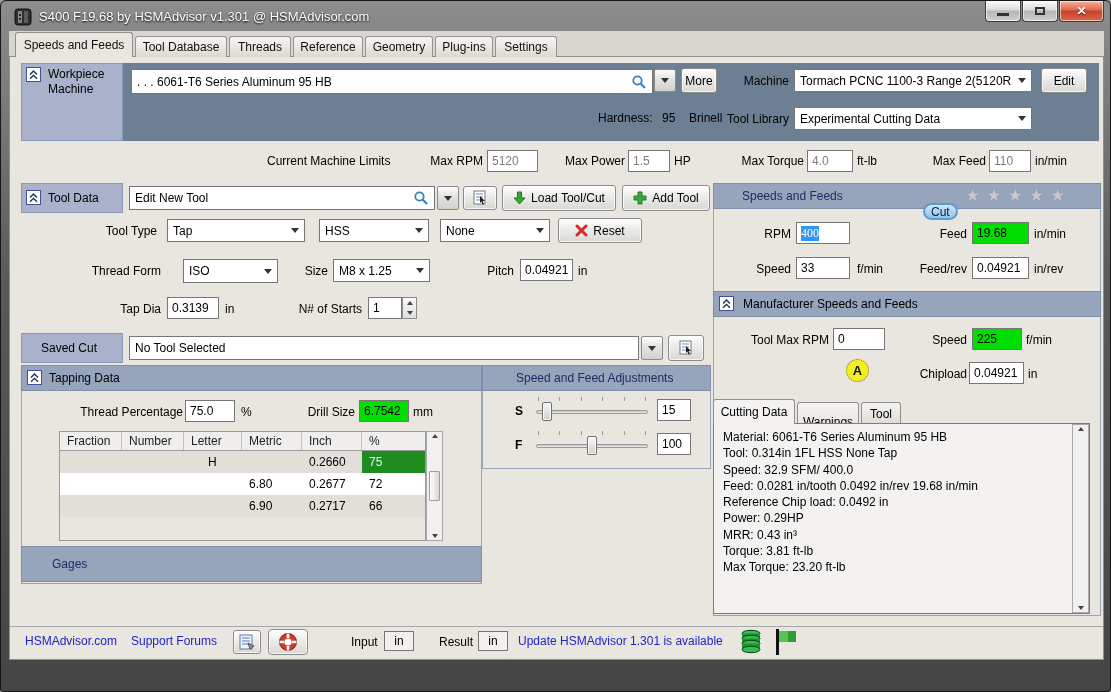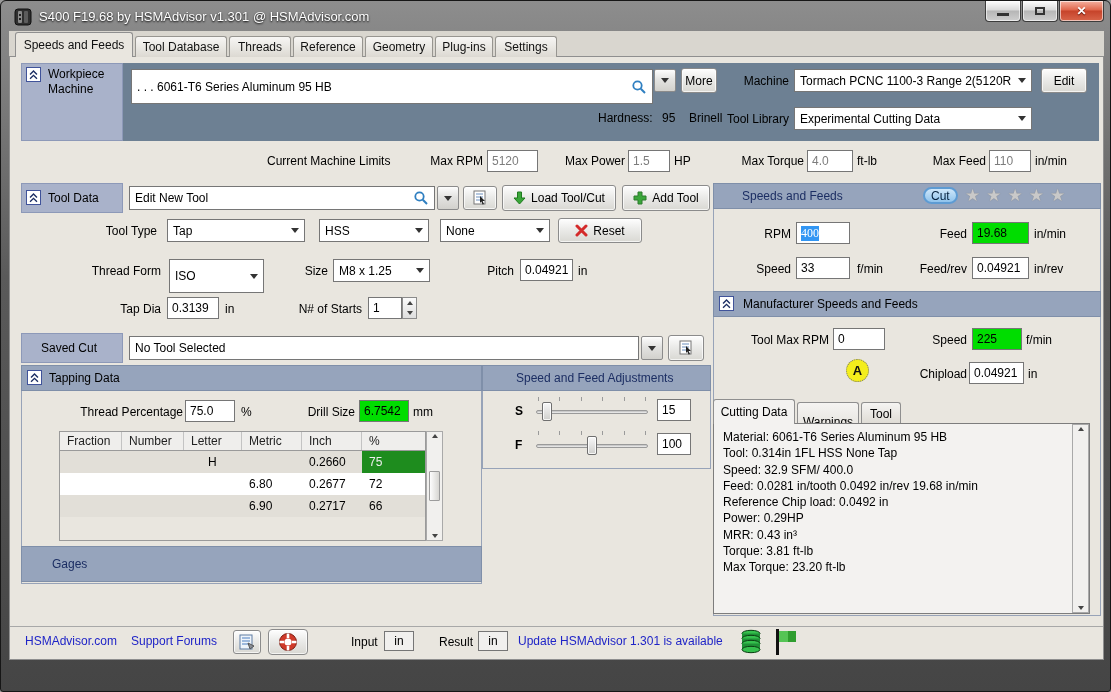--- a/index.html
+++ b/index.html
@@ -28,21 +28,21 @@
   .btn{position:absolute;background:linear-gradient(#fefefe,#ebebe9 45%,#d9d8d3);border:1px solid #8b8b8b;border-radius:3px;display:flex;align-items:center;justify-content:center;font-size:12px;color:#000;gap:5px;white-space:nowrap;box-shadow:inset 0 0 0 1px rgba(255,255,255,.7);}
   .combo{position:absolute;background:#fff;border:1px solid #767676;display:flex;align-items:center;font-size:12px;padding:0 5px;white-space:nowrap;overflow:hidden;}
   .tri-dn{width:0;height:0;border-left:4px solid transparent;border-right:4px solid transparent;border-top:5px solid #333;}
   .tri-up-s{width:0;height:0;border-left:3px solid transparent;border-right:3px solid transparent;border-bottom:4px solid #444;}
   .tri-dn-s{width:0;height:0;border-left:3px solid transparent;border-right:3px solid transparent;border-top:4px solid #444;}
   .combo .arr{margin-left:auto;}
   .dropbtn{position:absolute;background:linear-gradient(#fdfdfd,#e3e3e1 45%,#d2d1cc);border:1px solid #8b8b8b;border-radius:2px;display:flex;align-items:center;justify-content:center;}
   .chev{position:absolute;width:15px;height:15px;background:#fff;border:1px solid #40539a;display:flex;align-items:center;justify-content:center;}
   .star::before{content:"★";}
   .star{font-size:17px;color:#c9c9c9;text-shadow:0 0 1px #7e7e7e;line-height:1;}
-  .cutbadge{position:absolute;background:linear-gradient(#cfe7fa,#8fc3ec);border:2px solid #5d9bd3;border-radius:9px;font-size:12px;color:#06223f;display:flex;align-items:center;justify-content:center;padding:4px 6px;}
+  .cutbadge{position:absolute;background:linear-gradient(#cfe7fa,#8fc3ec);border:2px solid #5d9bd3;border-radius:9px;font-size:12px;color:#06223f;display:flex;align-items:center;justify-content:center;padding:4px 6px;margin-top:16px;}
   .seltext{background:#3296f3;color:#fff;font-family:Liberation Serif, serif;}
   .itab{position:absolute;background:linear-gradient(#f5f4f2,#dedbd4);border:1px solid #8f8f8f;border-bottom:none;border-radius:3px 3px 0 0;display:flex;align-items:center;justify-content:center;font-size:12px;}
   .itab.active{background:#f3f2f0;z-index:2;}
   .infobox{position:absolute;background:#f3f2f0;border:1px solid #7d7d7d;font-size:12px;line-height:16.3px;color:#000;padding:5px 22px 0 9px;}
   .sb{position:absolute;background:#f1f0ee;border:1px solid #a9a9a9;display:flex;flex-direction:column;align-items:center;justify-content:space-between;padding:2px 0;}
   .sb .thumb{width:11px;background:linear-gradient(90deg,#fdfdfd,#d7d6d2);border:1px solid #9c9c9c;border-radius:1px;}
   .track{position:absolute;height:4px;background:linear-gradient(#bdbdbd,#f2f2f2);border:1px solid #9a9a9a;border-radius:2px;}
   .thumbv{position:absolute;width:10px;height:19px;background:linear-gradient(#f8f8f8,#cfcfcd);border:1px solid #6f6f6f;border-radius:2px;box-shadow:inset 0 0 0 1px rgba(255,255,255,.8);}
   .ticks{position:absolute;display:flex;justify-content:space-between;}
   .ticks i{width:1px;height:4px;background:#9a9a9a;}
@@ -104,21 +104,21 @@
   <div class="abs slate" style="left:122px;top:62px;width:976px;height:78px;"></div>
   <div class="abs peri" style="left:20px;top:62px;width:102px;height:78px;"></div>
   <div class="chev" style="left:25px;top:66px;">
       <svg width="13" height="13" viewBox="0 0 15 15">
         <path d="M3.5 7.5 L7.5 3.5 L11.5 7.5 M3.5 12.5 L7.5 8.5 L11.5 12.5" stroke="#1c2e63" fill="none" stroke-width="1.6"></path>
       </svg>
     </div>
   <div class="lbl navy" style="left:47px;top:66px;">Workpiece</div>
   <div class="lbl navy" style="left:47px;top:81px;">Machine</div>
 
-  <div class="combo" style="left:130px;top:68px;width:522px;height:35px;">
+  <div class="combo" style="left:130px;top:68px;width:522px;height:25px;">
     <span>. . . 6061-T6 Series Aluminum 95 HB</span>
     <svg class="arr" width="16" height="16" viewBox="0 0 16 16">
         <circle cx="6.5" cy="6.5" r="4.2" fill="none" stroke="#2f7fc1" stroke-width="1.8"></circle>
         <line x1="9.8" y1="9.8" x2="14" y2="14" stroke="#2f7fc1" stroke-width="2"></line>
       </svg>
   </div>
   <div class="dropbtn" style="left:653px;top:68px;width:22px;height:23px;">
       <span class="tri-dn"></span>
     </div>
   <div class="btn" style="left:680px;top:67px;width:36px;height:25px;">
@@ -305,21 +305,21 @@
       <span class="arr tri-dn"></span>
     </div>
   <div class="btn" style="left:557px;top:217px;width:84px;height:25px;">
       <svg width="13" height="13" viewBox="0 0 13 13">
         <path d="M2 2 L11 11 M11 2 L2 11" stroke="#d42a2a" stroke-width="3" stroke-linecap="round"></path>
       </svg>
       <span>Reset</span>
     </div>
 
   <div class="lbl lblr" style="left:88px;top:263px;width:72px;">Thread Form</div>
-  <div class="combo" style="left:168px;top:258px;width:95px;height:34px;">
+  <div class="combo" style="left:182px;top:258px;width:95px;height:24px;">
       <span>ISO</span>
       <span class="arr tri-dn"></span>
     </div>
   <div class="lbl lblr" style="left:297px;top:263px;width:30px;">Size</div>
   <div class="combo" style="left:332px;top:258px;width:97px;height:23px;">
       <span>M8 x 1.25</span>
       <span class="arr tri-dn"></span>
     </div>
   <div class="lbl lblr" style="left:481px;top:263px;width:32px;">Pitch</div>
   <div class="tb" style="left:519px;top:258px;width:53px;height:22px;">

